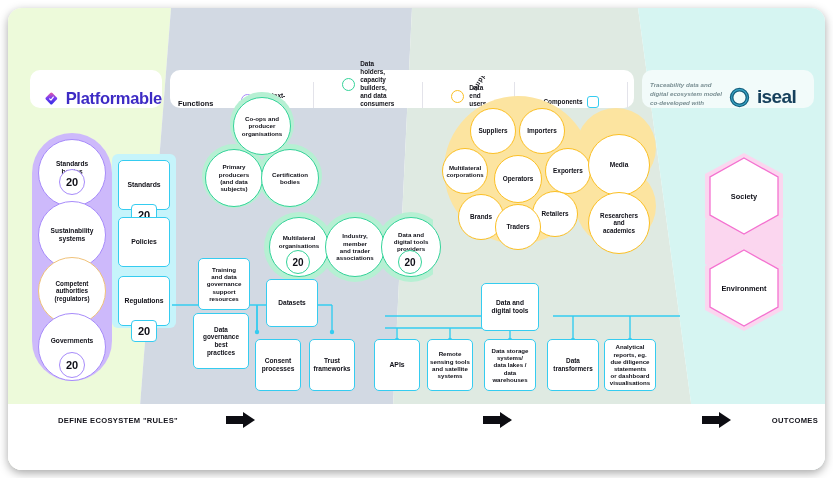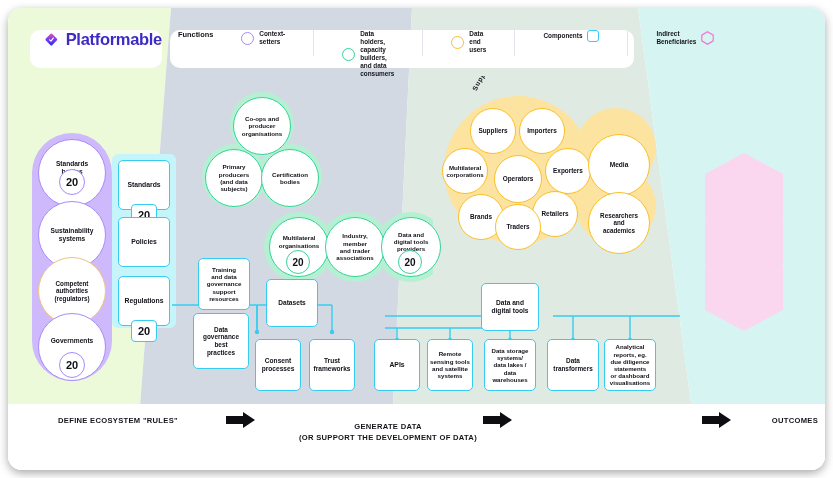--- a/index.html
+++ b/index.html
@@ -21,21 +21,21 @@
     box-shadow:0 3px 10px rgba(0,0,0,0.35);
   }
   #bands { position:absolute; inset:0; }
   #bands svg { display:block; }
 
   
   .hdr-box{
     position:absolute;
     background:#ffffff;
     border-radius:10px;
-    display:flex; align-items:flex-start;
+    display:flex; align-items:flex-end;margin-top:40px;
   }
   #logo-box{ left:22px; top:22px; width:132px; height:38px; padding-left:14px; gap:7px;}
   .logo-text{
     font-size:16.5px; font-weight:bold; color:#3d2bc4; letter-spacing:-0.3px;
   }
   #legend-box{
     left:162px; top:22px; width:464px; height:38px;
     padding:0 8px; gap:20px;
   }
   #iseal-box{
@@ -163,20 +163,30 @@
 
       <div class="legend-item" style="margin-left:8px;">
         <span class="legend-lbl" style="white-space:pre-line;">Indirect
 Beneficiaries</span>
         <svg class="lg-hex" viewBox="0 0 20 22">
           <polygon points="10,1 19,6.5 19,15.5 10,21 1,15.5 1,6.5" fill="none" stroke="#f472d0" stroke-width="1.8"></polygon>
         </svg>
       </div>
     </div>
 
+    <div class="hdr-box" id="iseal-box">
+      <span class="iseal-cap" style="white-space:pre-line;">Traceability data and
+digital ecosystem model
+co-developed with</span>
+      <svg width="21" height="21" viewBox="0 0 24 24" style="flex:none;">
+        <circle cx="12" cy="12" r="9" fill="none" stroke="#16607f" stroke-width="4.2"></circle>
+        <circle cx="12" cy="12" r="9" fill="none" stroke="#3aa8c8" stroke-width="1.2"></circle>
+      </svg>
+      <span class="iseal-name">iseal</span>
+    </div>
 
     <div class="halo" style="left:24px; top:125px; width:80px; height:248px; border-radius:40px; background:#cdb9fb;"></div>
 
     <div class="node circ" style="left:30px; top:131px; width:68px; height:68px; border:1.3px solid #a78bfa; font-size:6.6px; white-space:pre-line; padding-bottom:10px;">
       <span>Standards
 bodies</span>
     </div>
     <div class="badge" style="left:51px; top:161px; border:1.3px solid #a78bfa;">
       <span>20</span>
     </div>
@@ -416,35 +426,43 @@
 or dashboard
 visualisations</span>
     </div>
 
     <svg style="position:absolute;left:694px;top:144px;width:84px;height:180px;">
       <polygon points="42,1 81,22 81,66 42,87 3,66 3,22" fill="#fbd6ef"></polygon>
       <polygon points="42,47 81,68 81,112 42,133 3,112 3,68" fill="#fbd6ef"></polygon>
       <polygon points="42,93 81,114 81,158 42,179 3,158 3,114" fill="#fbd6ef"></polygon>
     </svg>
 
-
-
+    <div class="hex" style="left:699px; top:148px; width:74px; height:80px;">
+      <svg viewBox="0 0 74 80" style="position:absolute;inset:0;width:74px;height:80px;">
+        <polygon points="37,2 71,21 71,59 37,78 3,59 3,21" fill="#ffffff" stroke="#f472d0" stroke-width="1.3"></polygon>
+      </svg>
+      <span style="position:relative;">Society</span>
+    </div>
+
+
+    <div class="hex" style="left:699px; top:240px; width:74px; height:80px;">
+      <svg viewBox="0 0 74 80" style="position:absolute;inset:0;width:74px;height:80px;">
+        <polygon points="37,2 71,21 71,59 37,78 3,59 3,21" fill="#ffffff" stroke="#f472d0" stroke-width="1.3"></polygon>
+      </svg>
+      <span style="position:relative;">Environment</span>
+    </div>
 
     <div class="stage-lbl" style="left:30px; top:407px; width:160px;">
       <span>DEFINE ECOSYSTEM "RULES"</span>
     </div>
 
     <svg class="arrow" style="left:218px; top:404px; width:30px; height:16px;">
       <polygon points="0,4 17,4 17,0 29,8 17,16 17,12 0,12" fill="#0d0d12"></polygon>
     </svg>
 
-    <div class="stage-lbl" style="left:265px; top:402px; width:230px; white-space:pre-line;">
-      <span>GENERATE DATA
-(OR SUPPORT THE DEVELOPMENT OF DATA)</span>
-    </div>
 
     <svg class="arrow" style="left:475px; top:404px; width:30px; height:16px;">
       <polygon points="0,4 17,4 17,0 29,8 17,16 17,12 0,12" fill="#0d0d12"></polygon>
     </svg>
 
 
     <svg class="arrow" style="left:694px; top:404px; width:30px; height:16px;">
       <polygon points="0,4 17,4 17,0 29,8 17,16 17,12 0,12" fill="#0d0d12"></polygon>
     </svg>
 

